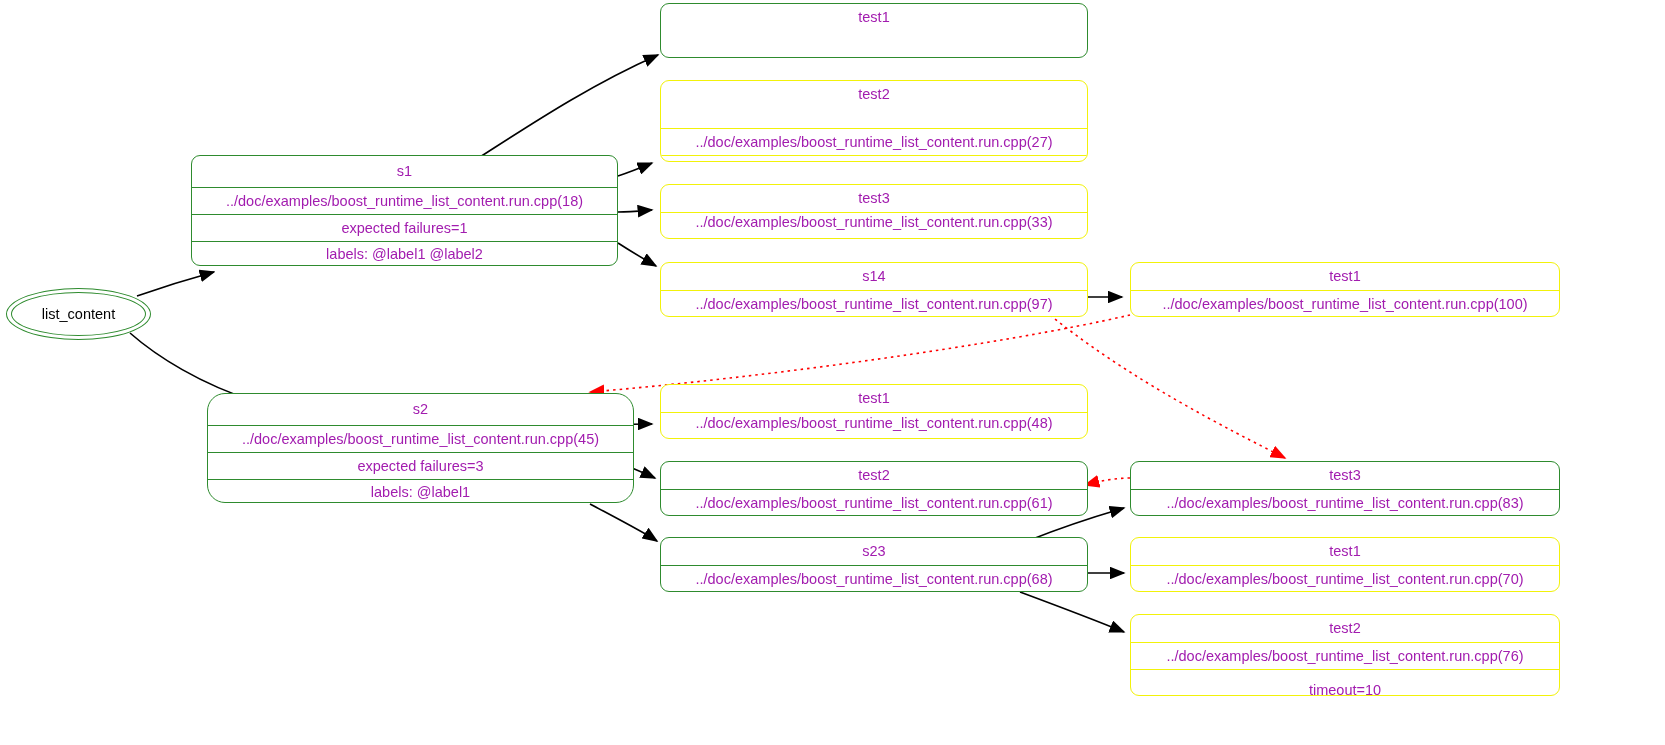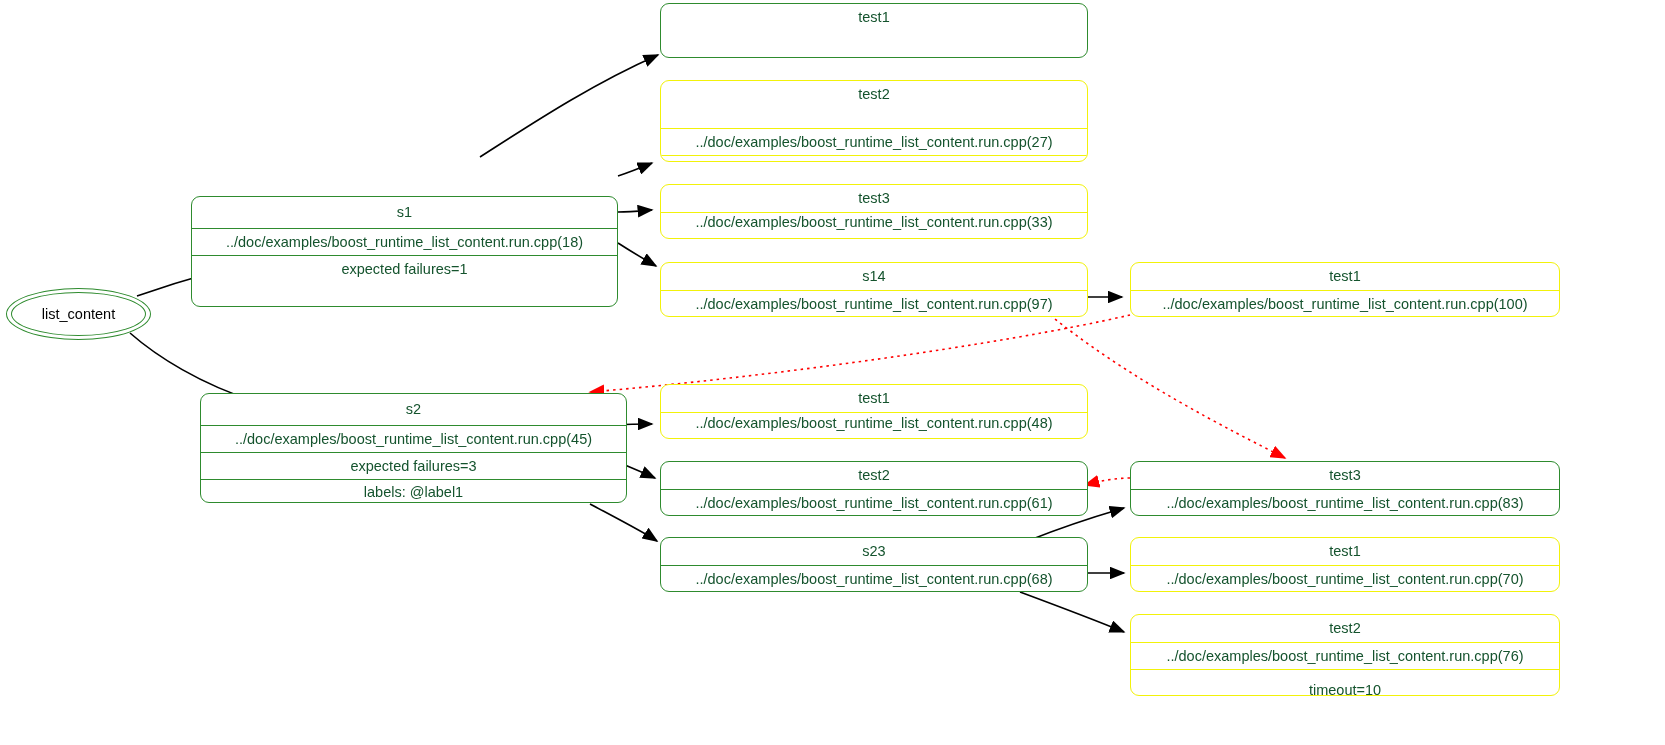--- a/index.html
+++ b/index.html
@@ -7,21 +7,21 @@
        font-family:"Liberation Sans","DejaVu Sans",sans-serif;}
   #canvas{position:absolute;left:0;top:0;width:1665px;height:745px;}
   svg#edges{position:absolute;left:0;top:0;width:1665px;height:745px;pointer-events:none;}
 
   .node{position:absolute;box-sizing:border-box;border-radius:9px;
         background:#ffffff;overflow:hidden;}
   .node.green{border:1.4px solid #2e8b2e;}
   .node.yellow{border:1.4px solid #f2f20a;}
 
   .row{box-sizing:border-box;display:flex;align-items:center;justify-content:center;
-       text-align:center;color:#14532d;font-size:14.5px;line-height:1;
+       text-align:center;color:#a21caf;font-size:14.5px;line-height:1;
        white-space:nowrap;padding:0 6px;}
   .node.green .row + .row{border-top:1.4px solid #2e8b2e;}
   .node.yellow .row + .row{border-top:1.4px solid #f2f20a;}
 
   .ellipse{position:absolute;box-sizing:border-box;border:1.4px solid #2e8b2e;
            border-radius:50%;background:#ffffff;}
   .ellipse.inner{border:1.4px solid #2e8b2e;}
   .ellipse-label{position:absolute;display:flex;align-items:center;justify-content:center;
                  font-size:14.5px;color:#000000;white-space:nowrap;}
 </style>
@@ -60,24 +60,25 @@
       <path d="M1050,315 C1130,380 1230,430 1285,458"></path>
       <path d="M1130,315 C1000,345 760,378 590,392"></path>
       <path d="M1130,478 C1115,478 1100,481 1085,485"></path>
     </g>
   </svg>
 
   <div class="ellipse" style="left:6px;top:288px;width:145px;height:52px;"></div>
   <div class="ellipse inner" style="left:11px;top:292px;width:135px;height:44px;"></div>
   <div class="ellipse-label" style="left:6px;top:288px;width:145px;height:52px;">list_content</div>
 
-  <div class="node green" style="left:191px;top:155px;width:427px;height:111px;margin-top:41px;">
+  <div class="node green" style="left:191px;top:155px;width:427px;height:111px;">
     <div class="row" style="height:31px;">s1</div>
     <div class="row" style="height:27px;">../doc/examples/boost_runtime_list_content.run.cpp(18)</div>
     <div class="row" style="height:27px;">expected failures=1</div>
+    <div class="row" style="height:26px;">labels: @label1 @label2</div>
   </div>
 
   <div class="node green" style="left:660px;top:3px;width:428px;height:55px;">
     <div class="row" style="height:27px;">test1</div>
   </div>
 
   <div class="node yellow" style="left:660px;top:80px;width:428px;height:82px;">
     <div class="row" style="height:27px;">test2</div>
     <div class="row" style="height:27px;margin-top:20px;">../doc/examples/boost_runtime_list_content.run.cpp(27)</div>
     <div class="row" style="height:27px;">expected failures=1</div>
@@ -91,21 +92,21 @@
   <div class="node yellow" style="left:660px;top:262px;width:428px;height:55px;">
     <div class="row" style="height:27px;">s14</div>
     <div class="row" style="height:27px;">../doc/examples/boost_runtime_list_content.run.cpp(97)</div>
   </div>
 
   <div class="node yellow" style="left:1130px;top:262px;width:430px;height:55px;">
     <div class="row" style="height:27px;">test1</div>
     <div class="row" style="height:27px;">../doc/examples/boost_runtime_list_content.run.cpp(100)</div>
   </div>
 
-  <div class="node green" style="left:200px;top:393px;width:427px;height:110px;">
+  <div class="node green" style="left:207px;top:393px;width:427px;height:110px;border-radius:18px;">
     <div class="row" style="height:31px;">s2</div>
     <div class="row" style="height:27px;">../doc/examples/boost_runtime_list_content.run.cpp(45)</div>
     <div class="row" style="height:27px;">expected failures=3</div>
     <div class="row" style="height:25px;">labels: @label1</div>
   </div>
 
   <div class="node yellow" style="left:660px;top:384px;width:428px;height:55px;">
     <div class="row" style="height:27px;">test1</div>
     <div class="row" style="height:21px;">../doc/examples/boost_runtime_list_content.run.cpp(48)</div>
   </div>

